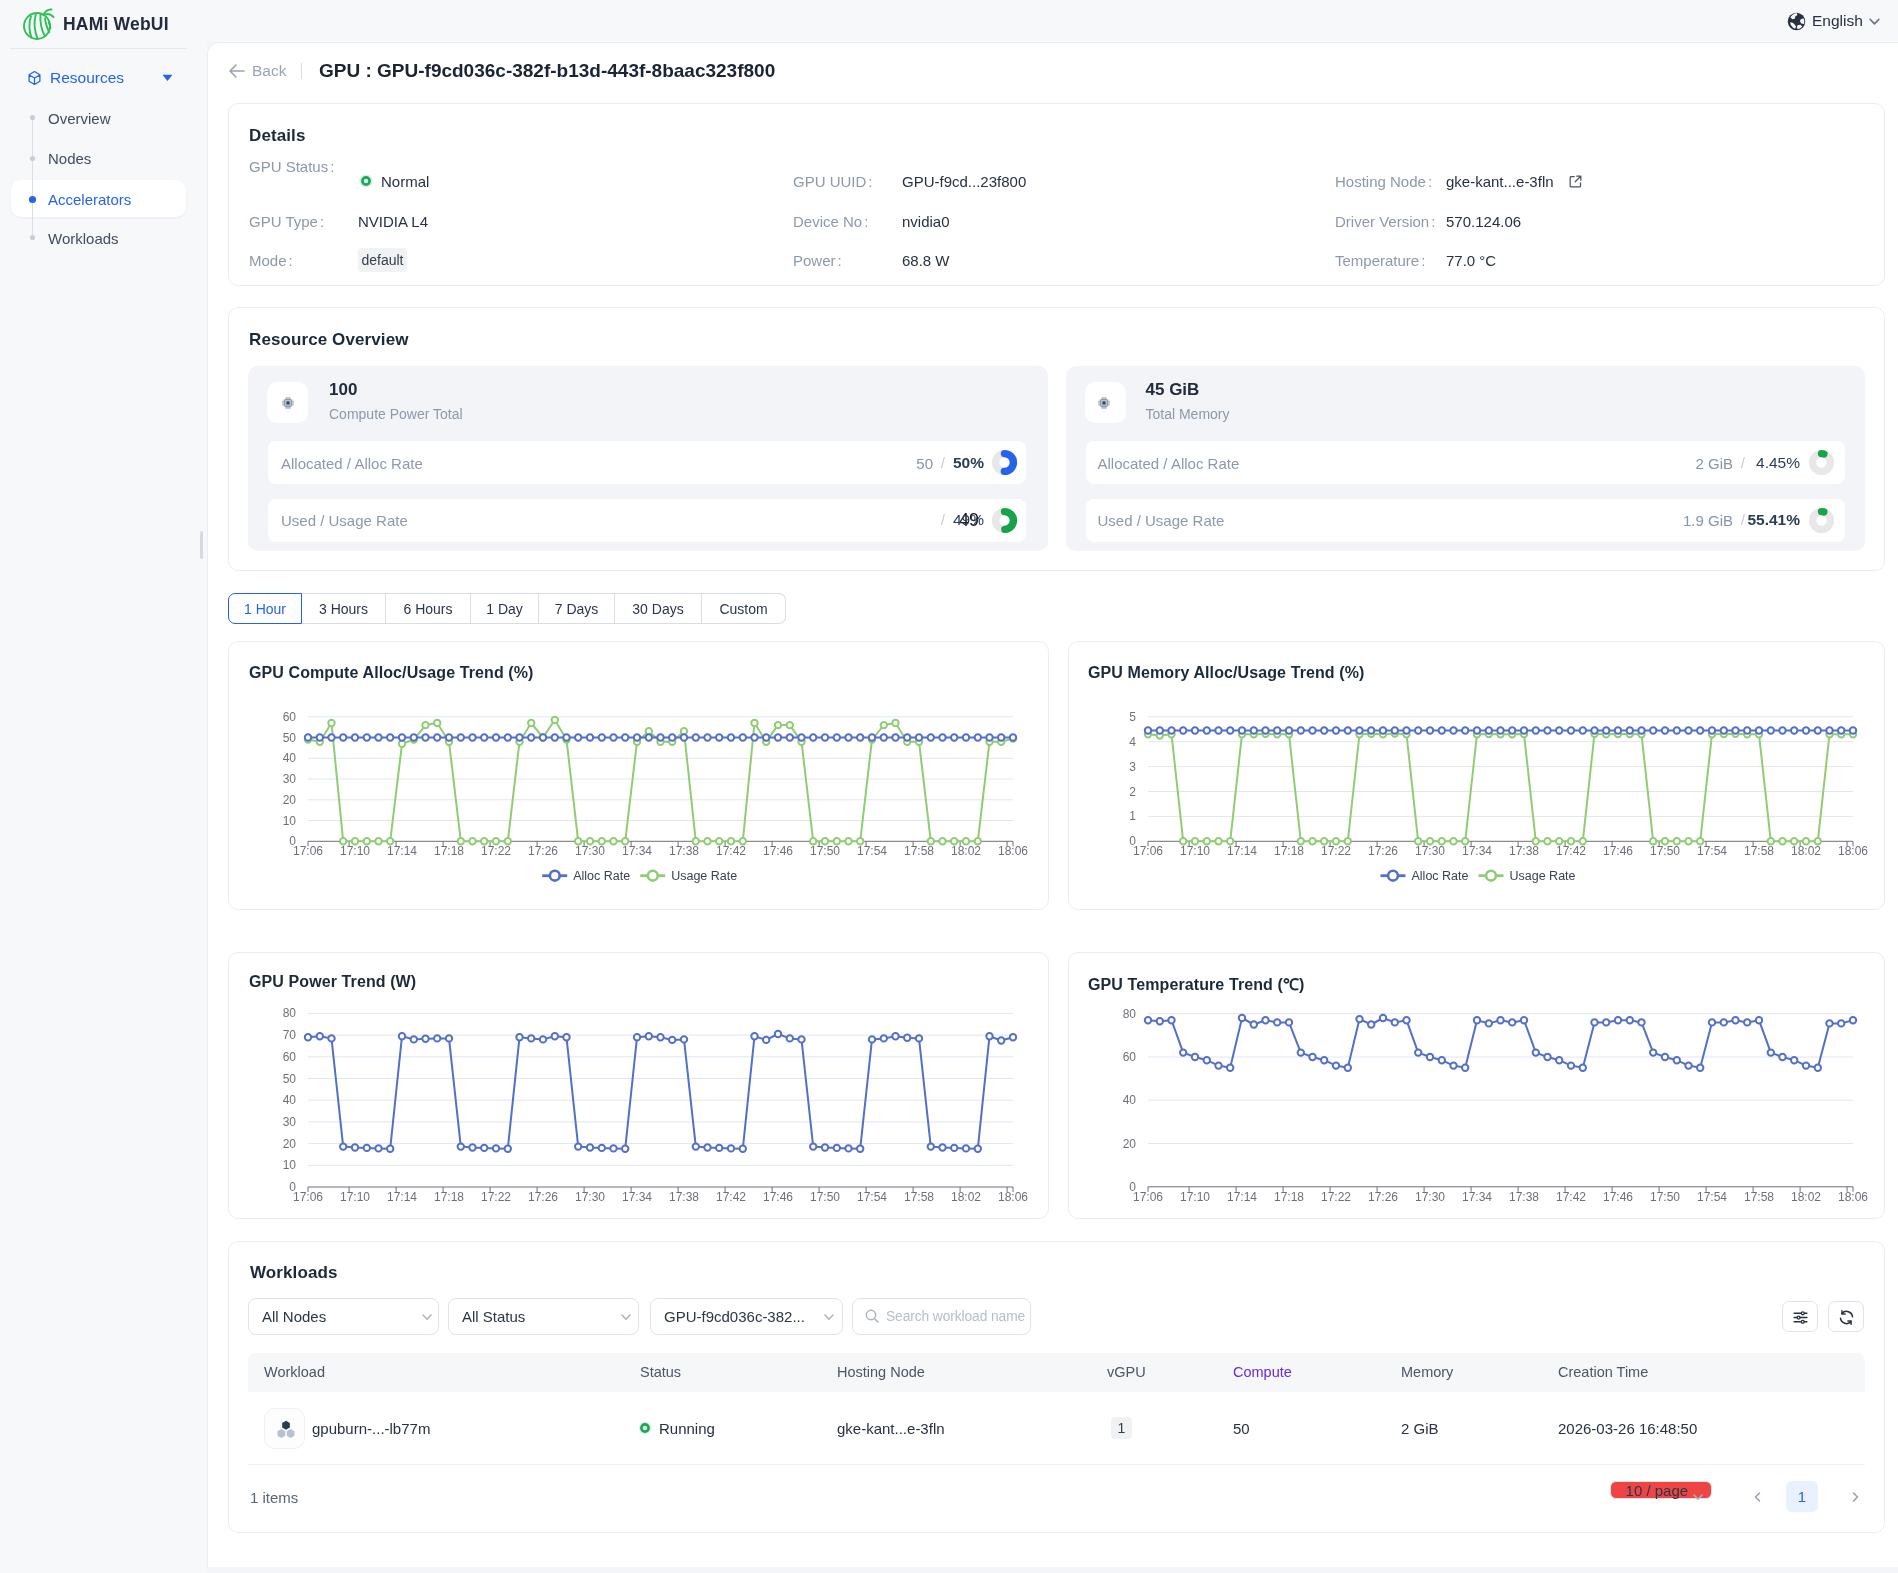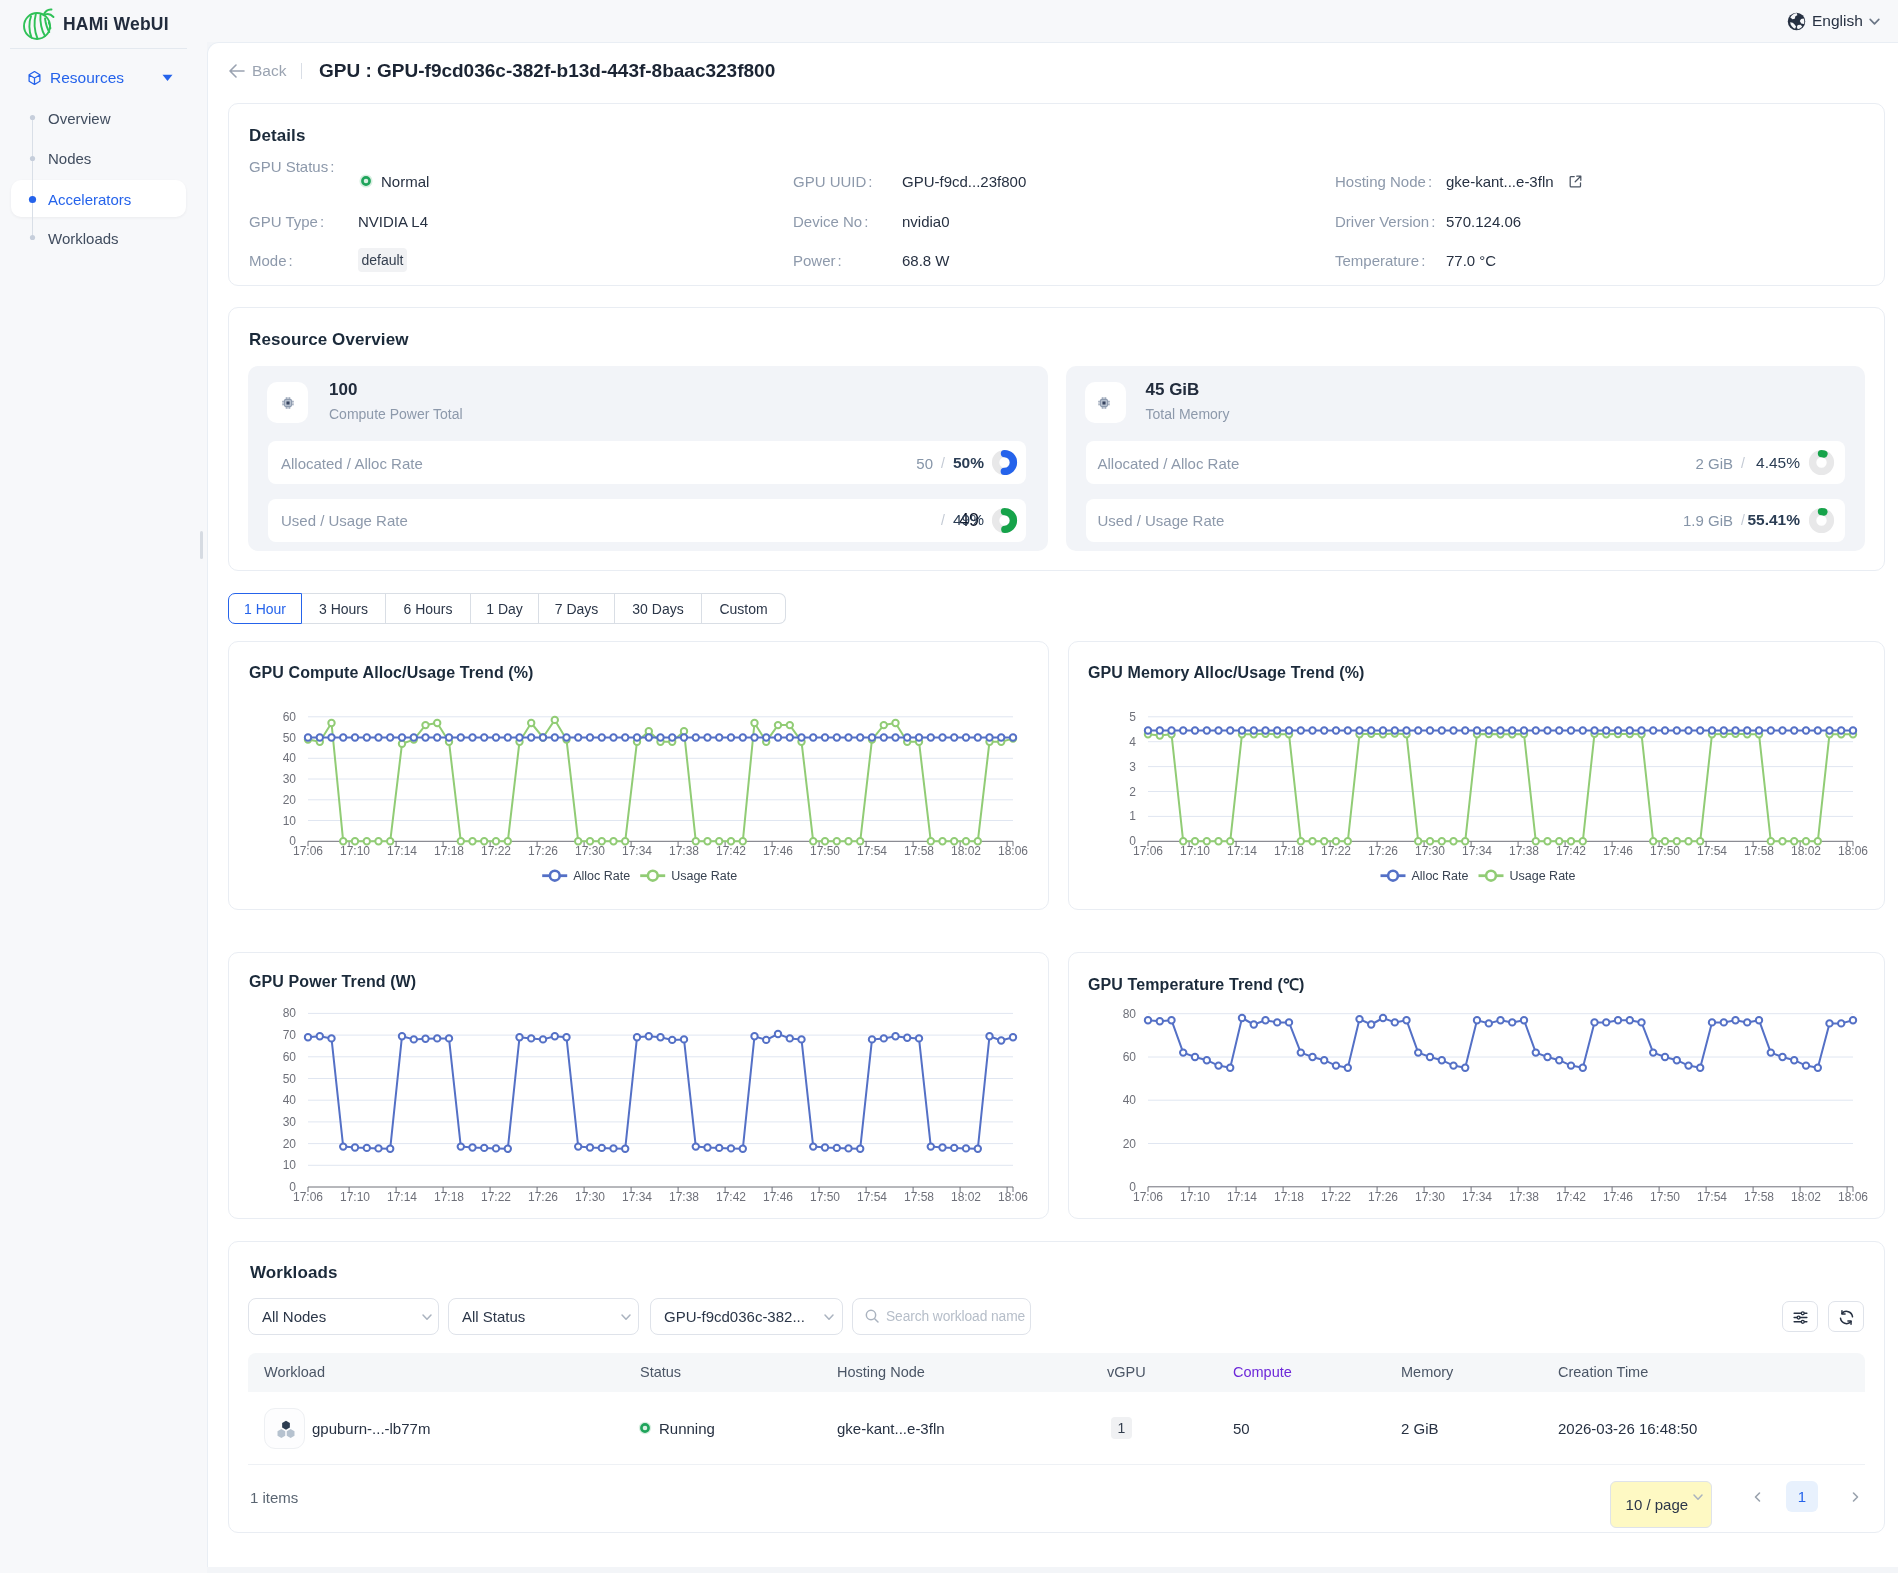--- a/index.html
+++ b/index.html
@@ -837,21 +837,21 @@
 </svg>
 <div class="abs" style="left:659px;top:1428px;transform:translateY(-50%);font-size:15px;color:#273142">Running</div>
 <div class="abs" style="left:837px;top:1428px;transform:translateY(-50%);font-size:15px;color:#273142">gke-kant...e-3fln</div>
 <div class="abs" style="left:1111px;top:1417px;width:21px;height:22px;background:#f0f1f3;border-radius:4px;font-size:14px;color:#333e4e;display:flex;align-items:center;justify-content:center">1</div>
 <div class="abs" style="left:1233px;top:1428px;transform:translateY(-50%);font-size:15px;color:#273142">50</div>
 <div class="abs" style="left:1401px;top:1428px;transform:translateY(-50%);font-size:15px;color:#273142">2 GiB</div>
 <div class="abs" style="left:1558px;top:1428px;transform:translateY(-50%);font-size:15px;color:#273142">2026-03-26 16:48:50</div>
 <div class="abs" style="left:248px;top:1464px;width:1617px;border-top:1px solid #eef1f5"></div>
 
 <div class="abs" style="left:250px;top:1497px;transform:translateY(-50%);font-size:15px;color:#5a6572">1 items</div>
-<div class="abs" style="left:1610px;top:1481px;width:102px;height:47px;border:1px solid #dfe3ea;border-radius:6px;background:#fef9c3;font-size:15px;color:#2b3648;display:flex;align-items:center;justify-content:center">10 / page&nbsp;&nbsp;</div>
+<div class="abs" style="left:1610px;top:1481px;width:102px;height:18px;border:1px solid #dfe3ea;border-radius:6px;background:#ef4444;font-size:15px;color:#2b3648;display:flex;align-items:center;justify-content:center">10 / page&nbsp;&nbsp;</div>
 <svg width="12" height="12" viewBox="0 0 12 12" style="position:absolute;left:1692px;top:1491px">
 <path d="M2 4 L6 8.2 L10 4" fill="none" stroke="#aab3bf" stroke-width="1.5" stroke-linecap="round" stroke-linejoin="round"></path>
   </svg>
 <svg width="12" height="12" viewBox="0 0 12 12" style="position:absolute;left:1752px;top:1491px">
 <path d="M7.5 2 L3.5 6 L7.5 10" fill="none" stroke="#99a2ad" stroke-width="1.6" stroke-linecap="round" stroke-linejoin="round"></path>
   </svg>
 <div class="abs" style="left:1786px;top:1481px;width:32px;height:31px;background:#e8f1fd;border-radius:6px;font-size:15px;color:#2563eb;display:flex;align-items:center;justify-content:center">1</div>
 <svg width="12" height="12" viewBox="0 0 12 12" style="position:absolute;left:1849px;top:1491px">
 <path d="M4.5 2 L8.5 6 L4.5 10" fill="none" stroke="#99a2ad" stroke-width="1.6" stroke-linecap="round" stroke-linejoin="round"></path>
   </svg>

